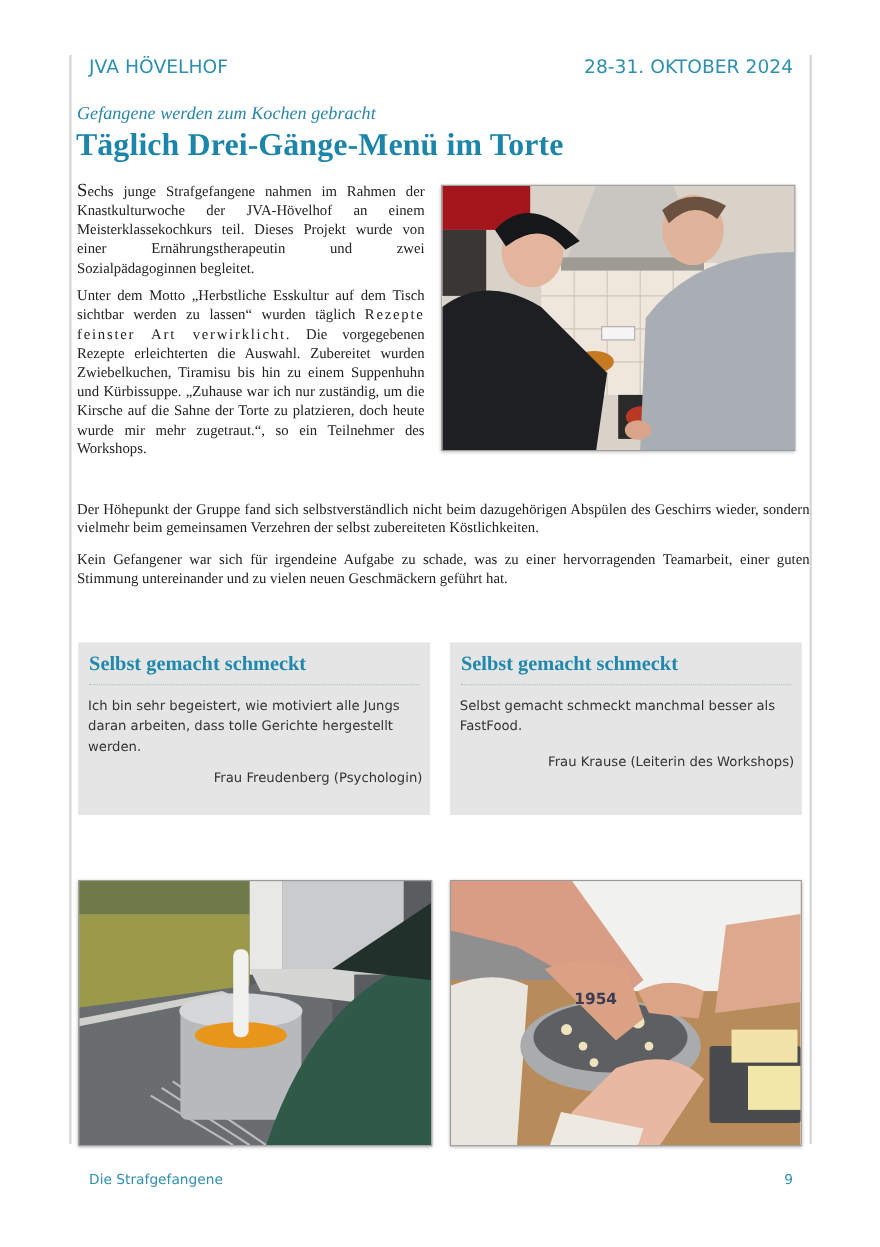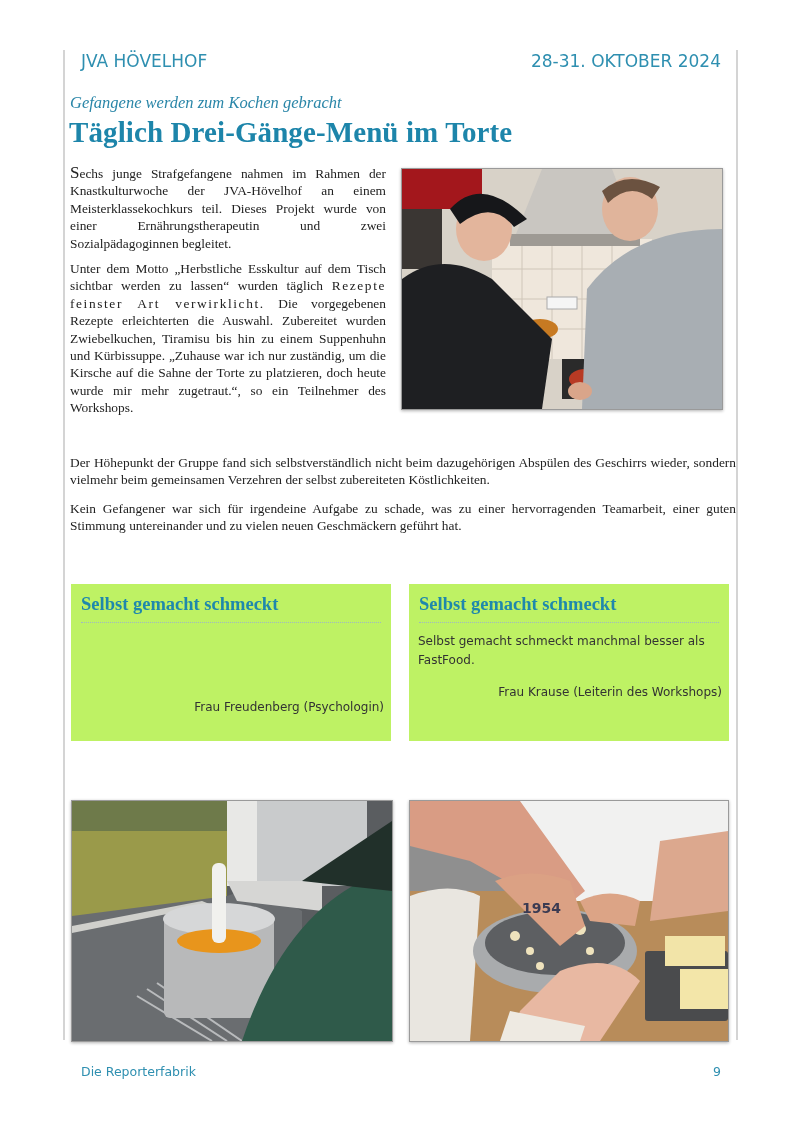--- a/index.html
+++ b/index.html
@@ -27,21 +27,21 @@
     .photo { position: absolute; border: 1px solid #9a9a9a; box-shadow: 0 1px 3px rgba(0,0,0,0.3); overflow: hidden; }
     .photo-top { left: 401px; top: 168px; width: 320px; height: 240px; }
     .photo-bl { left: 71px; top: 800px; width: 320px; height: 240px; }
     .photo-br { left: 409px; top: 800px; width: 318px; height: 240px; text-align: center; }
     .photo svg { display: block; width: 100%; height: 100%; }
 
     .full-text { position: absolute; left: 70px; width: 666px; }
     .ft1 { top: 454px; }
     .ft2 { top: 500px; }
 
-    .quote-box { position: absolute; top: 584px; width: 320px; height: 157px; background: #bef264; }
+    .quote-box { position: absolute; top: 584px; width: 320px; height: 157px; background: #e5e5e5; }
     .qb-left { left: 71px; }
     .qb-right { left: 409px; }
     .quote-title { position: absolute; left: 10px; top: 10px; font-weight: bold; font-size: 18.5px; color: #1f88ac; white-space: nowrap; }
     .quote-rule { position: absolute; left: 10px; right: 10px; top: 38px; border-top: 1px dotted #9fb8c2; }
     .quote-text { position: absolute; left: 9px; right: 10px; top: 48px; font-family: "DejaVu Sans", sans-serif; font-size: 12px; line-height: 19px; color: #333; }
     .quote-author { position: absolute; right: 7px; font-family: "DejaVu Sans", sans-serif; font-size: 12px; color: #333; white-space: nowrap; }
     .qb-left .quote-author { top: 116px; text-align: right; }
     .qb-right .quote-author { top: 101px; }
 
     .footer { position: absolute; top: 1064px; left: 81px; right: 79px; height: 18px; font-family: "DejaVu Sans", sans-serif; font-size: 12.5px; color: #2e8fb0; }
@@ -97,20 +97,21 @@
     <ellipse cx="178" cy="222" rx="12" ry="9" fill="#d9a58a"></ellipse>
   </svg>
 </div>
 
 <div class="full-text body-text ft1">Der Höhepunkt der Gruppe fand sich selbstverständlich nicht beim dazugehörigen Abspülen des Geschirrs wieder, sondern vielmehr beim gemeinsamen Verzehren der selbst zubereiteten Köstlichkeiten.</div>
 <div class="full-text body-text ft2">Kein Gefangener war sich für irgendeine Aufgabe zu schade, was zu einer hervorragenden Teamarbeit, einer guten Stimmung untereinander und zu vielen neuen Geschmäckern geführt hat.</div>
 
 <div class="quote-box qb-left">
   <div class="quote-title">Selbst gemacht schmeckt</div>
   <div class="quote-rule"></div>
+  <div class="quote-text">Ich bin sehr begeistert, wie motiviert alle Jungs daran arbeiten, dass tolle Gerichte hergestellt werden.</div>
   <div class="quote-author">Frau Freudenberg  (Psychologin)</div>
 </div>
 
 <div class="quote-box qb-right">
   <div class="quote-title">Selbst gemacht schmeckt</div>
   <div class="quote-rule"></div>
   <div class="quote-text">Selbst gemacht schmeckt manchmal besser als FastFood.</div>
   <div class="quote-author">Frau Krause  (Leiterin des Workshops)</div>
 </div>
 
@@ -160,15 +161,15 @@
     <text x="112" y="112" font-family="DejaVu Sans, sans-serif" font-size="14" font-weight="bold" fill="#3b3b52">1954</text>
     <path d="M150,170 Q200,150 230,180 L190,240 L100,240 L110,210 Z" fill="#e8b8a2"></path>
     <path d="M100,210 L175,225 L170,240 L90,240 Z" fill="#eeeae2"></path>
     <rect x="235" y="150" width="83" height="70" rx="3" fill="#4a4b4d"></rect>
     <rect x="255" y="135" width="60" height="30" fill="#f2e4a8"></rect>
     <rect x="270" y="168" width="48" height="40" fill="#f3e6a9"></rect>
   </svg>
 </div>
 
 <div class="footer">
-  <span class="left">Die Reporterfabrik</span>
+  <span class="left">Die Strafgefangene</span>
   <span class="right">9</span>
 </div>
 
 </body></html>

